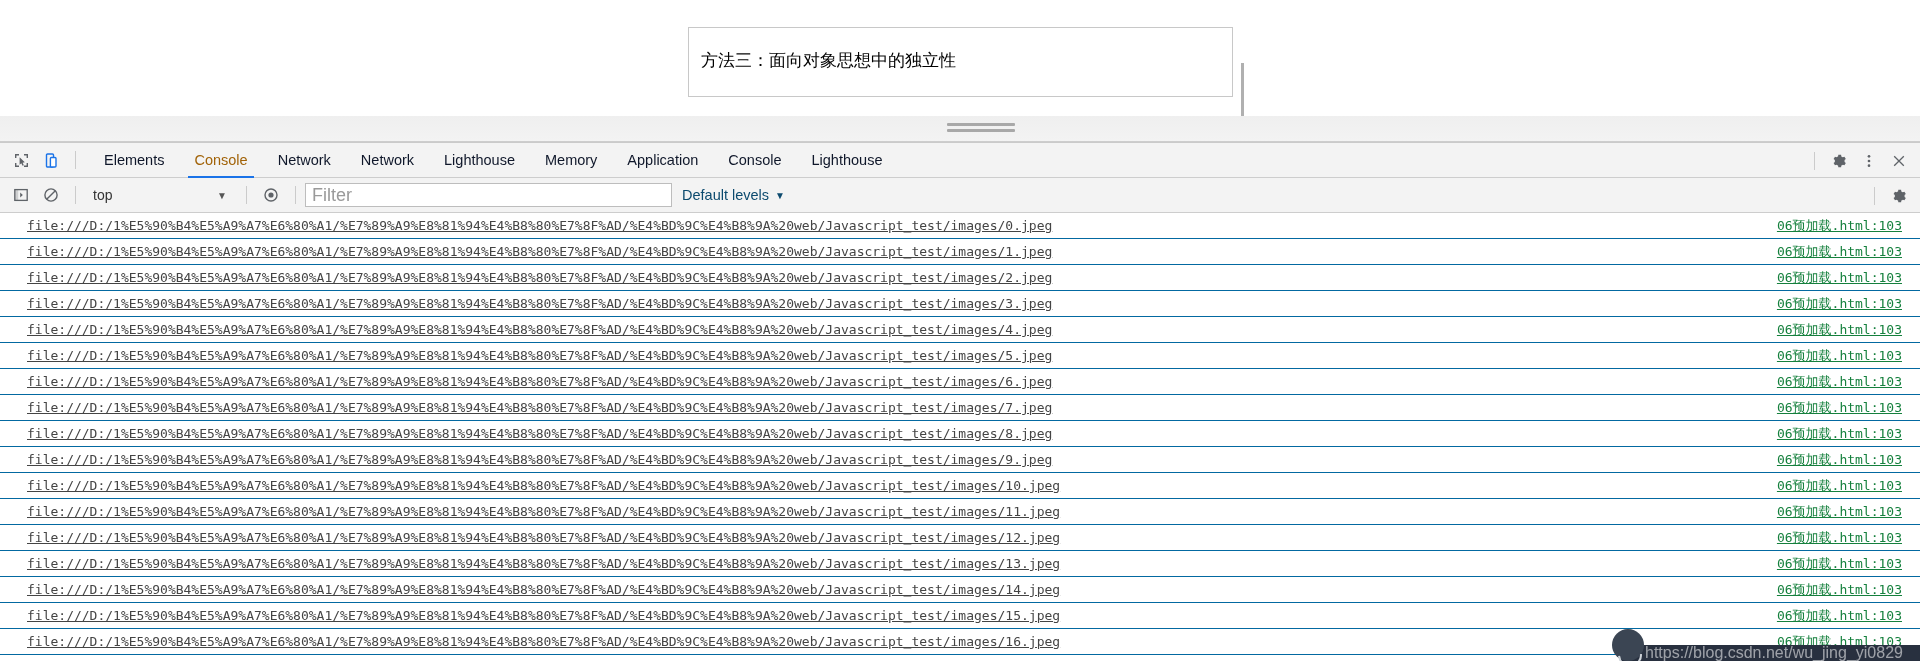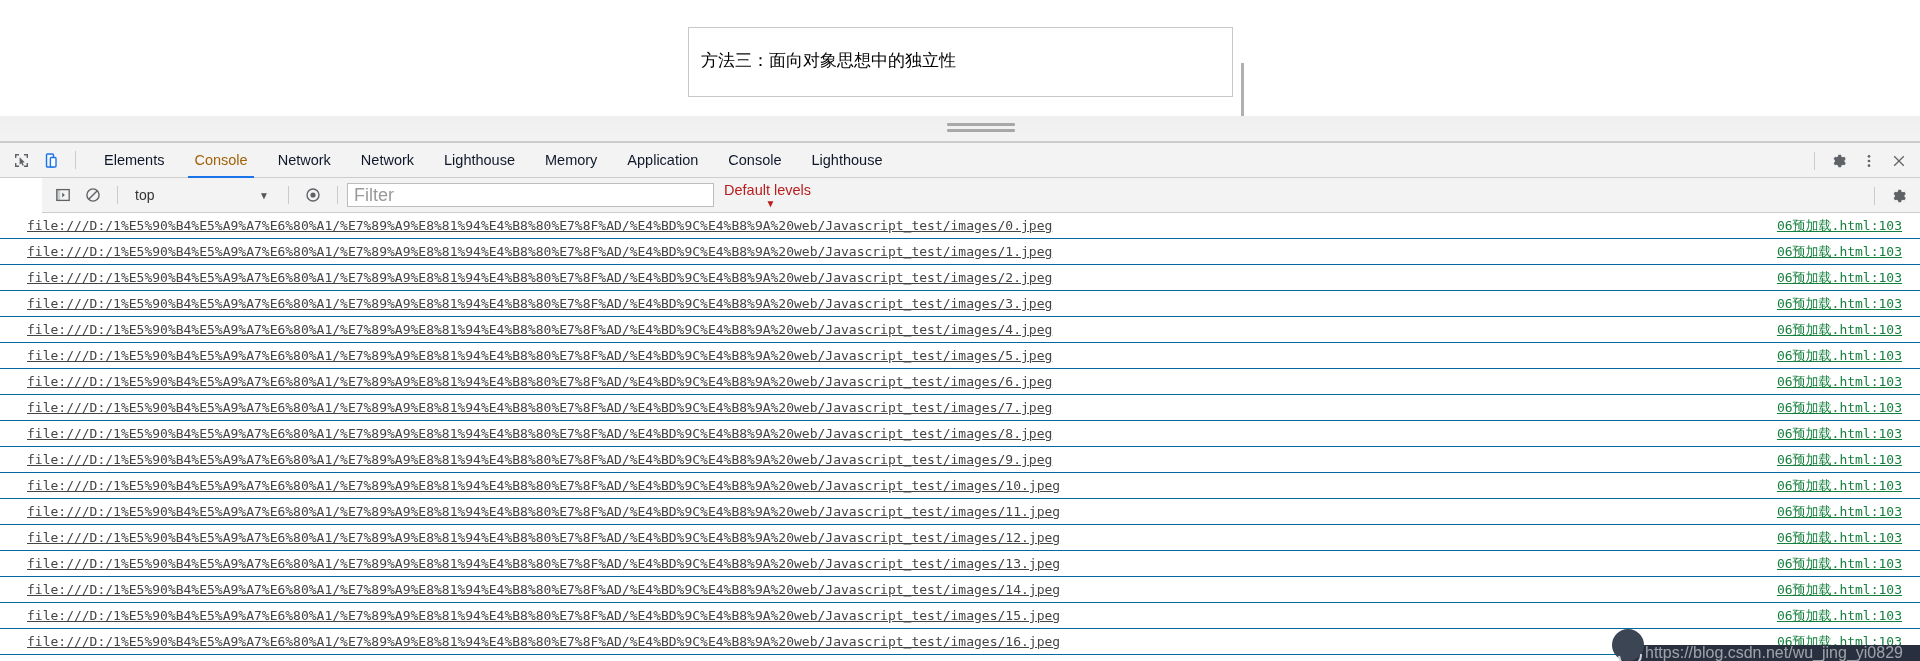--- a/index.html
+++ b/index.html
@@ -149,21 +149,20 @@
 
   
   .filterbar {
     position: relative;
     height: 35px;
     background: #f3f3f3;
     border-bottom: 1px solid #cdcdcd;
     display: flex;
     align-items: center;
     padding-left: 6px;
-    margin-left: 42px;
   }
   .ctx-select {
     display: flex; align-items: center;
     width: 152px; height: 22px;
     font-size: 14px; color: #333333;
     padding-left: 8px;
     cursor: pointer;
     position: relative;
   }
   .ctx-select .caret {
@@ -178,25 +177,24 @@
     font-size: 18px;
     color: #333333;
     padding: 0 6px;
     outline: none;
     font-family: "Liberation Sans", sans-serif;
   }
   .filter-input::placeholder { color: #9a9a9a; }
   .levels {
     margin-left: 10px;
     font-size: 14.5px;
-    color: #b91c1c;
+    color: #0c4a6e;
     display: flex; align-items: center;
     cursor: pointer;
     white-space: nowrap;
-    flex-direction: column;
   }
   .levels .caret { font-size: 10px; margin-left: 6px; }
   .filterbar-right {
     position: absolute;
     right: 6px; top: 0;
     height: 35px;
     display: flex; align-items: center;
   }
 
   

